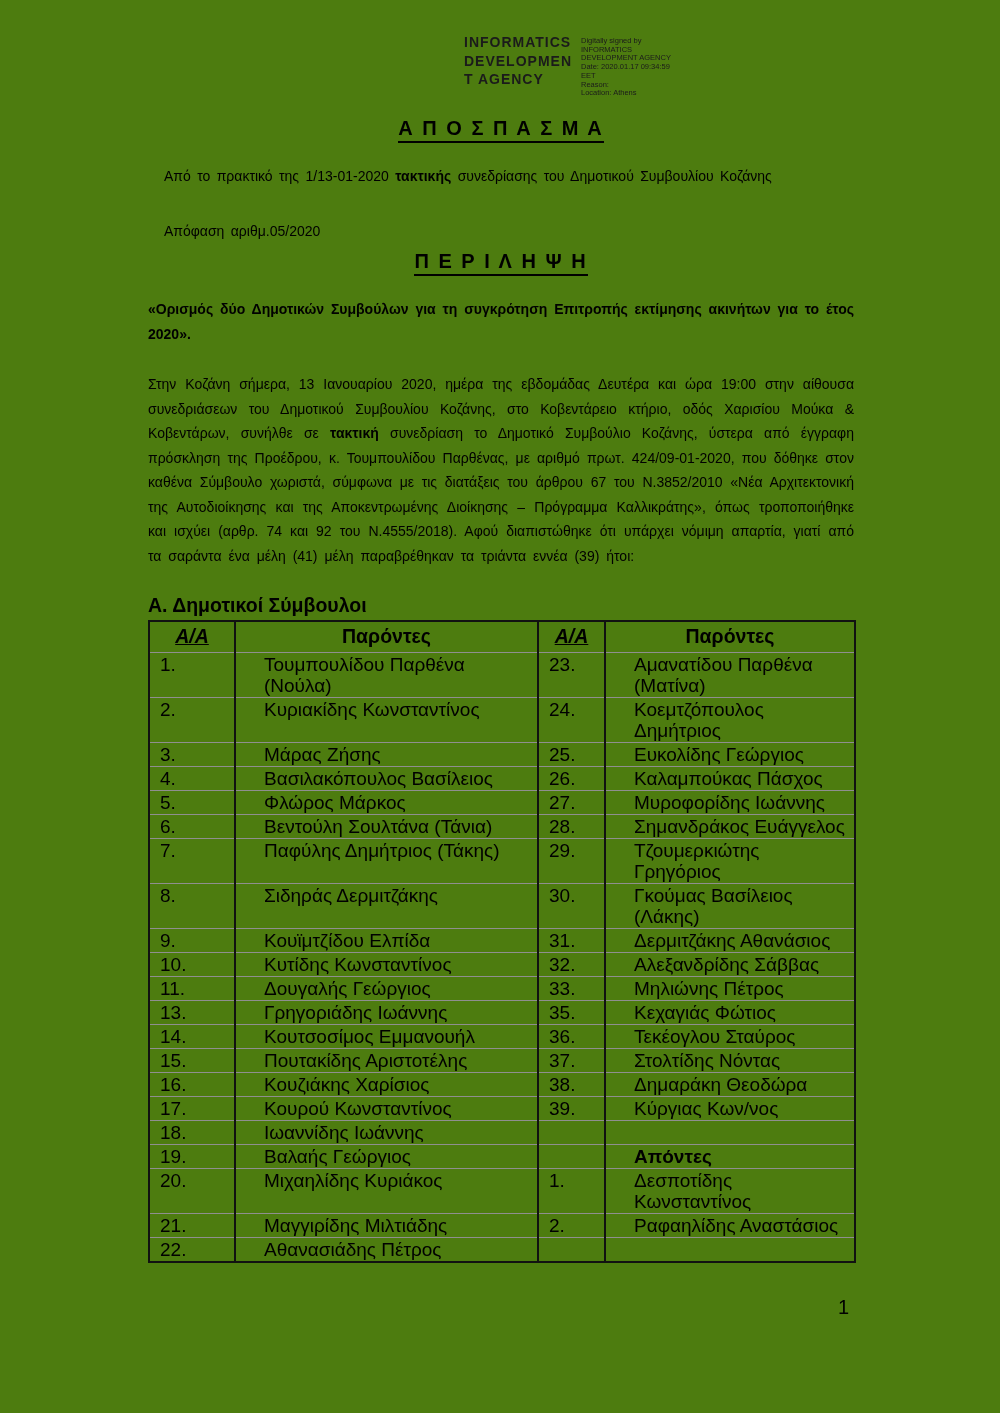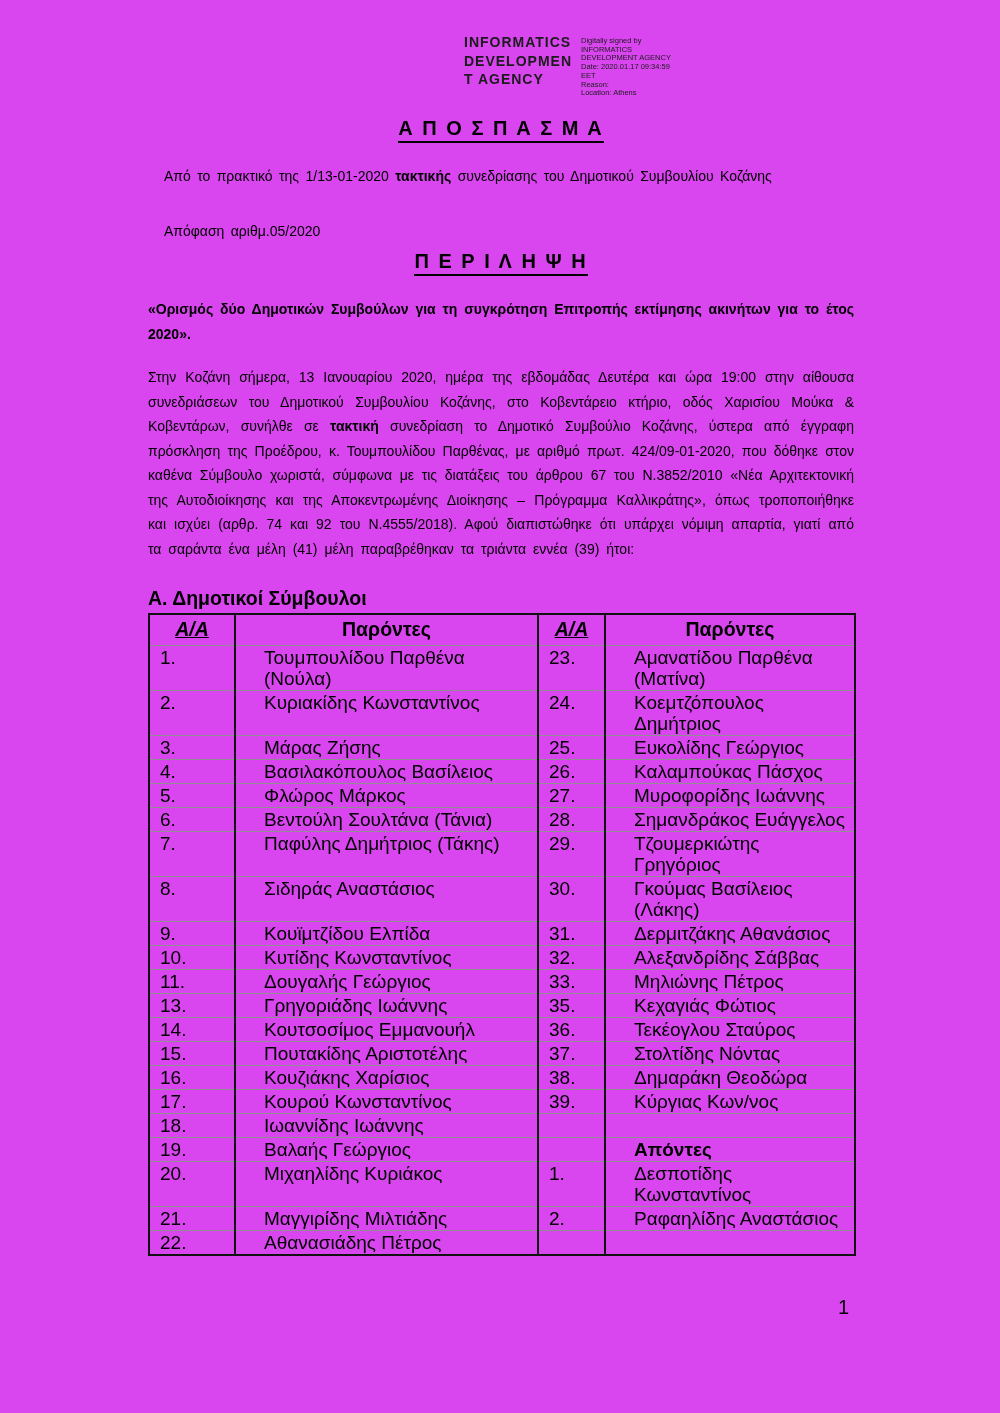--- a/index.html
+++ b/index.html
@@ -1,20 +1,20 @@
 <!DOCTYPE html>
 <html lang="el"><head>
 <meta charset="utf-8">
 <style>
   html, body { margin: 0; padding: 0; background: #ffffff; }
   .page {
     position: relative;
     width: 1000px;
     height: 1413px;
-    background: #d946ef;
+    background: #4d7c0f;
     font-family: "Liberation Sans", sans-serif;
     color: #000000;
     overflow: hidden;
   }
   
   .sig {
     position: absolute;
     top: 33px;
     left: 464px;
     display: flex;
@@ -56,21 +56,21 @@
   .para {
     margin: 0;
     font-size: 14px;
     line-height: 24.5px;
     text-align: justify;
     word-spacing: 2.5px;
   }
   .para.intro { margin-top: 21px; text-indent: 16px; }
   .para.decision { margin-top: 30px; text-indent: 16px; text-align: left; }
   .para.summary-para { margin-top: 21px; font-weight: 700; }
-  .para.body-para { margin-top: 19px; word-spacing: 3px; }
+  .para.body-para { margin-top: 26px; word-spacing: 3px; }
   .bold { font-weight: 700; }
   .section-title {
     margin: 26px 0 0 0;
     font-size: 19.5px;
     font-weight: 700;
   }
   
   table.council {
     margin-top: 3px;
     width: 706px;
@@ -202,21 +202,21 @@
             <td class="col-name">Σημανδράκος Ευάγγελος</td>
           </tr>
           <tr>
             <td class="col-num">7.</td>
             <td class="col-name">Παφύλης Δημήτριος (Τάκης)</td>
             <td class="col-num">29.</td>
             <td class="col-name">Τζουμερκιώτης Γρηγόριος</td>
           </tr>
           <tr>
             <td class="col-num">8.</td>
-            <td class="col-name">Σιδηράς Αναστάσιος</td>
+            <td class="col-name">Σιδηράς Δερμιτζάκης</td>
             <td class="col-num">30.</td>
             <td class="col-name">Γκούμας Βασίλειος (Λάκης)</td>
           </tr>
           <tr>
             <td class="col-num">9.</td>
             <td class="col-name">Κουϊμτζίδου Ελπίδα</td>
             <td class="col-num">31.</td>
             <td class="col-name">Δερμιτζάκης Αθανάσιος</td>
           </tr>
           <tr>

